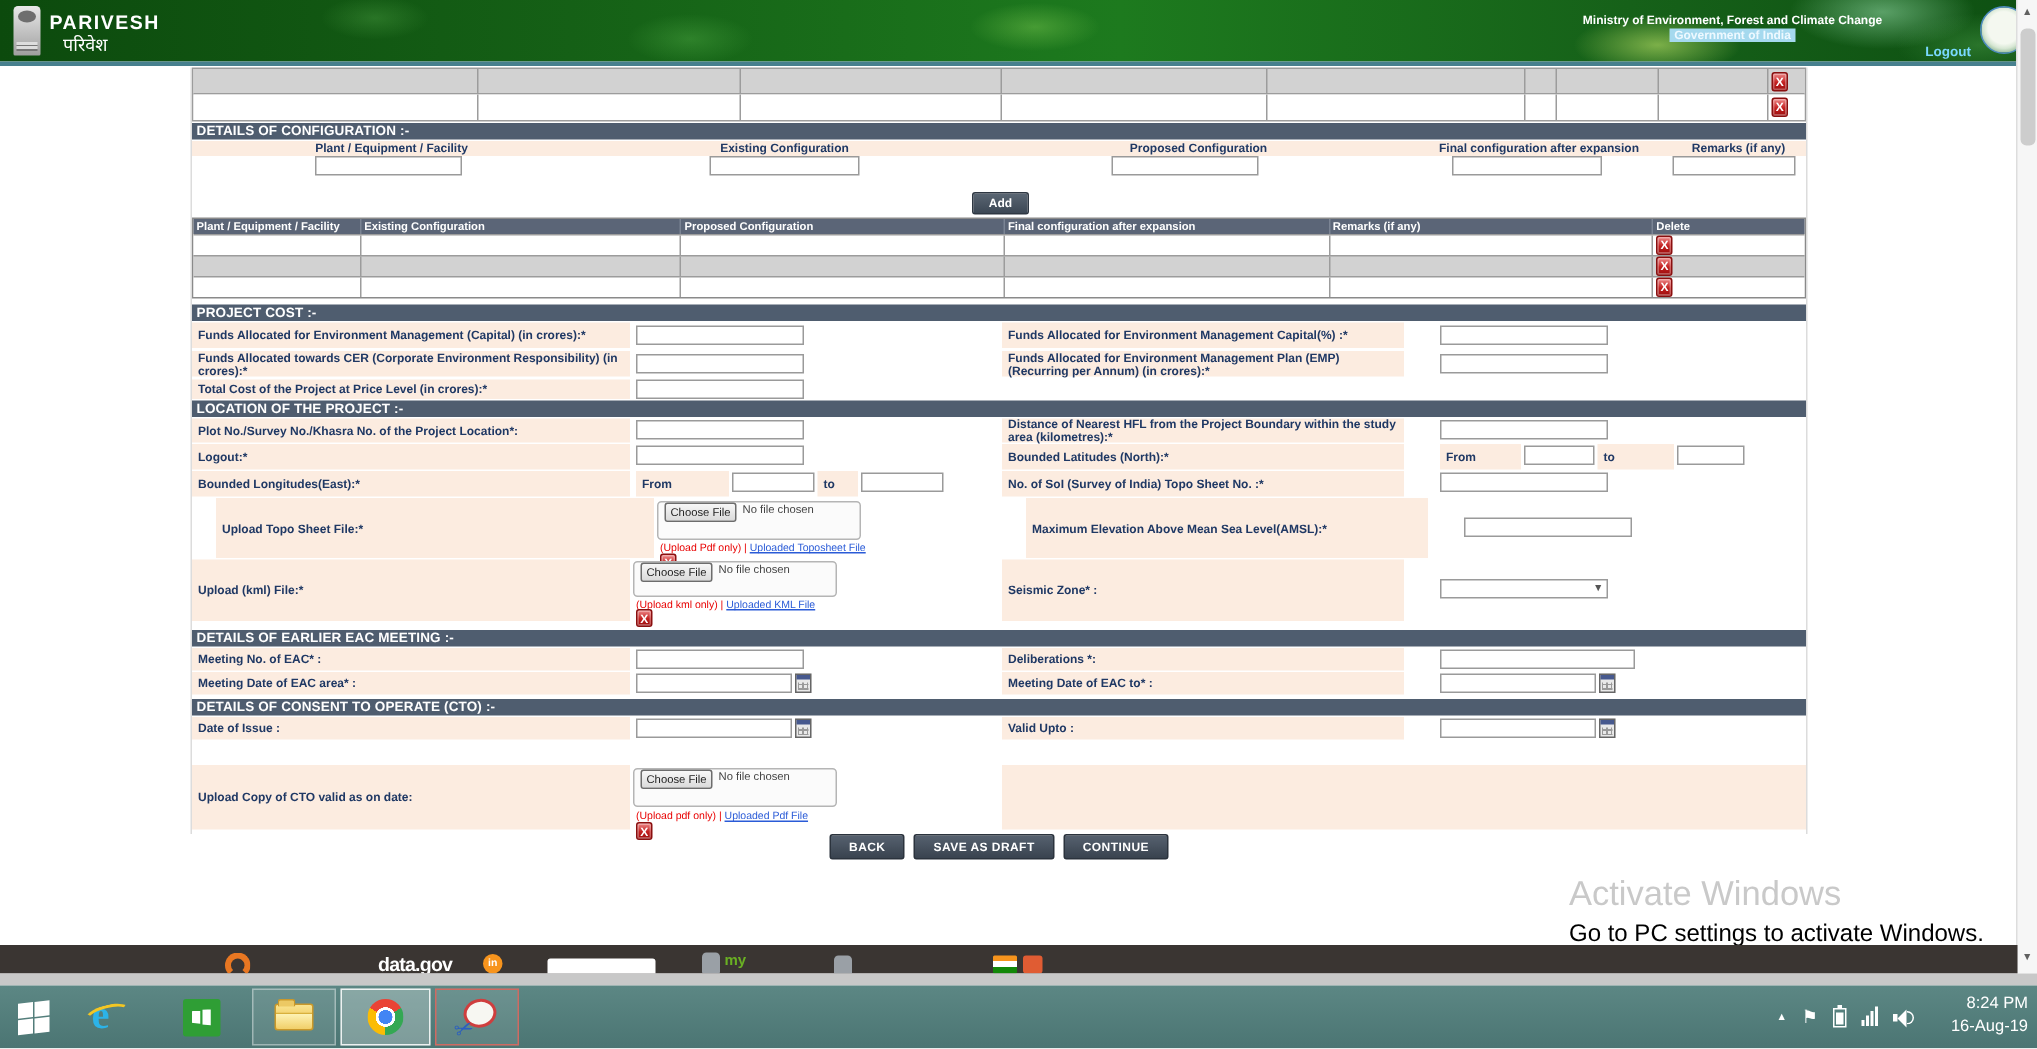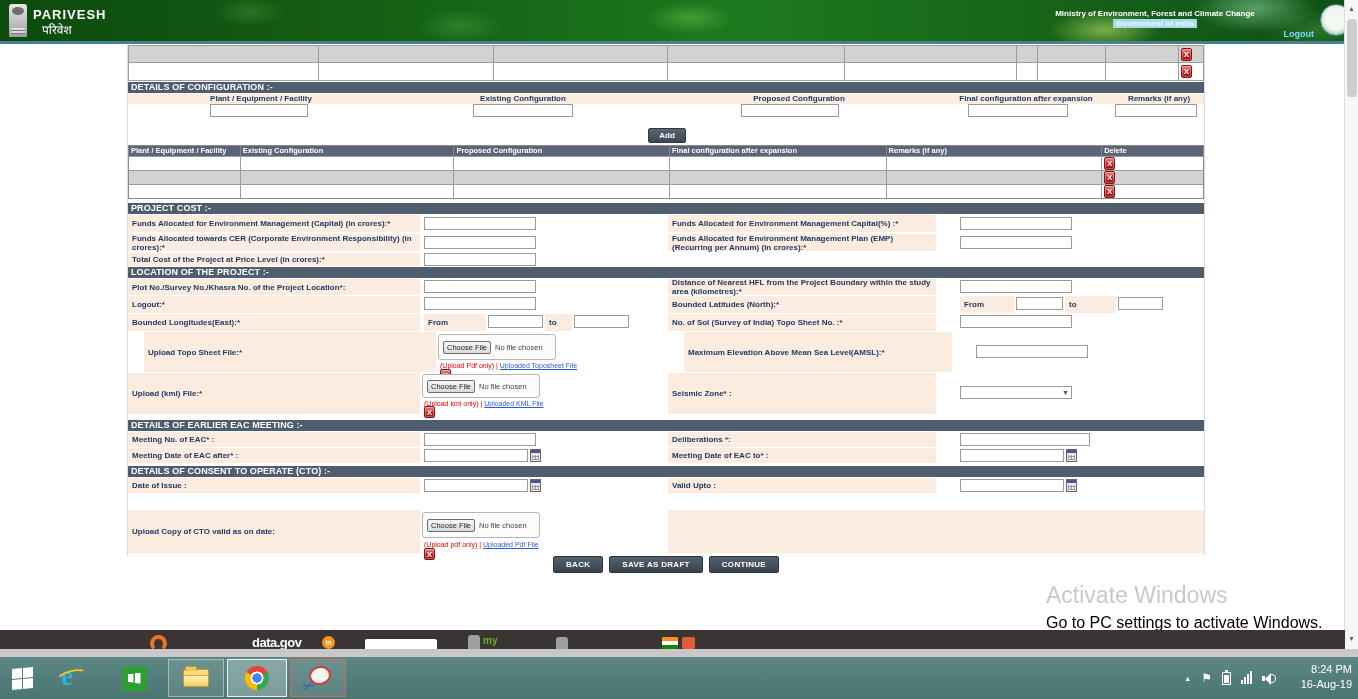--- a/index.html
+++ b/index.html
@@ -66,22 +66,22 @@
   .cal::before { content:""; position:absolute; top:0; left:0; right:0; height:3px; background:#47598e; }
   .cal::after { content:""; position:absolute; top:5px; left:1px; right:1px; bottom:1px;
     background:repeating-linear-gradient(90deg,#9a9a9a 0 1px,transparent 1px 3px),
                repeating-linear-gradient(0deg,#9a9a9a 0 1px,transparent 1px 3px); }
 
   .delx { width:11px; height:13px; background:linear-gradient(#ef8a8a,#c32020 55%,#9d0f0f);
     border:1px solid #8a0f0f; border-radius:2px; color:#fff; font-size:8px; font-weight:bold;
     display:flex; align-items:center; justify-content:center; cursor:pointer;
     box-shadow:inset 0 0 0 1px rgba(255,255,255,.3); }
 
-  .cf { position:absolute; width:118px; height:26px; background:#fbfbfb; border:1px solid #b5b5b5;
-    border-radius:3px; display:flex; align-items:center; gap:4px; padding:0 4px; }
+  .cf { position:absolute; width:136px; height:26px; background:#fbfbfb; border:1px solid #b5b5b5;
+    border-radius:3px; display:flex; align-items:flex-start; gap:4px; padding:0 4px; }
   .cf-btn { font-size:7.5px; color:#222; border:1px solid #6d6d6d; border-radius:2px;
     background:linear-gradient(#f7f7f7,#dadada); padding:1px 3px; white-space:nowrap; cursor:pointer; }
   .cf-txt { font-size:7.5px; color:#444; white-space:nowrap; }
   .note { position:absolute; font-size:7px; white-space:nowrap; }
   .note .red { color:#e80000; }
   .note .lnk { color:#2a5bd7; text-decoration:underline; cursor:pointer; }
 
   .select { position:absolute; height:13px; border:1px solid #9a9a9a; background:#fff; cursor:pointer; }
   .select .arr { position:absolute; right:2px; top:2px; font-size:7px; color:#555; }
 
@@ -372,21 +372,21 @@
     </div>
 
     <div class="secbar" style="top:420px;">DETAILS OF EARLIER EAC MEETING :-</div>
     <div class="row" style="top:432px;height:15px;">
       <div class="lbl lblL">Meeting No. of EAC* :</div>
       <input class="inp inpL" style="">
       <div class="lbl lblR">Deliberations *:</div>
       <input class="inp" style="left: 832px; width: 130px; top: 1px;">
     </div>
     <div class="row" style="top:448px;height:15px;">
-      <div class="lbl lblL">Meeting Date of EAC after* :</div>
+      <div class="lbl lblL">Meeting Date of EAC area* :</div>
       <input class="inp" style="left: 296px; width: 104px; top: 1px;">
       <span class="cal" style="left:402px;top:1px;"></span>
       <div class="lbl lblR">Meeting Date of EAC to* :</div>
       <input class="inp" style="left: 832px; width: 104px; top: 1px;">
       <span class="cal" style="left:938px;top:1px;"></span>
     </div>
 
     <div class="secbar" style="top:466px;">DETAILS OF CONSENT TO OPERATE (CTO) :-</div>
     <div class="row" style="top:478px;height:15px;">
       <div class="lbl lblL">Date of Issue :</div>

